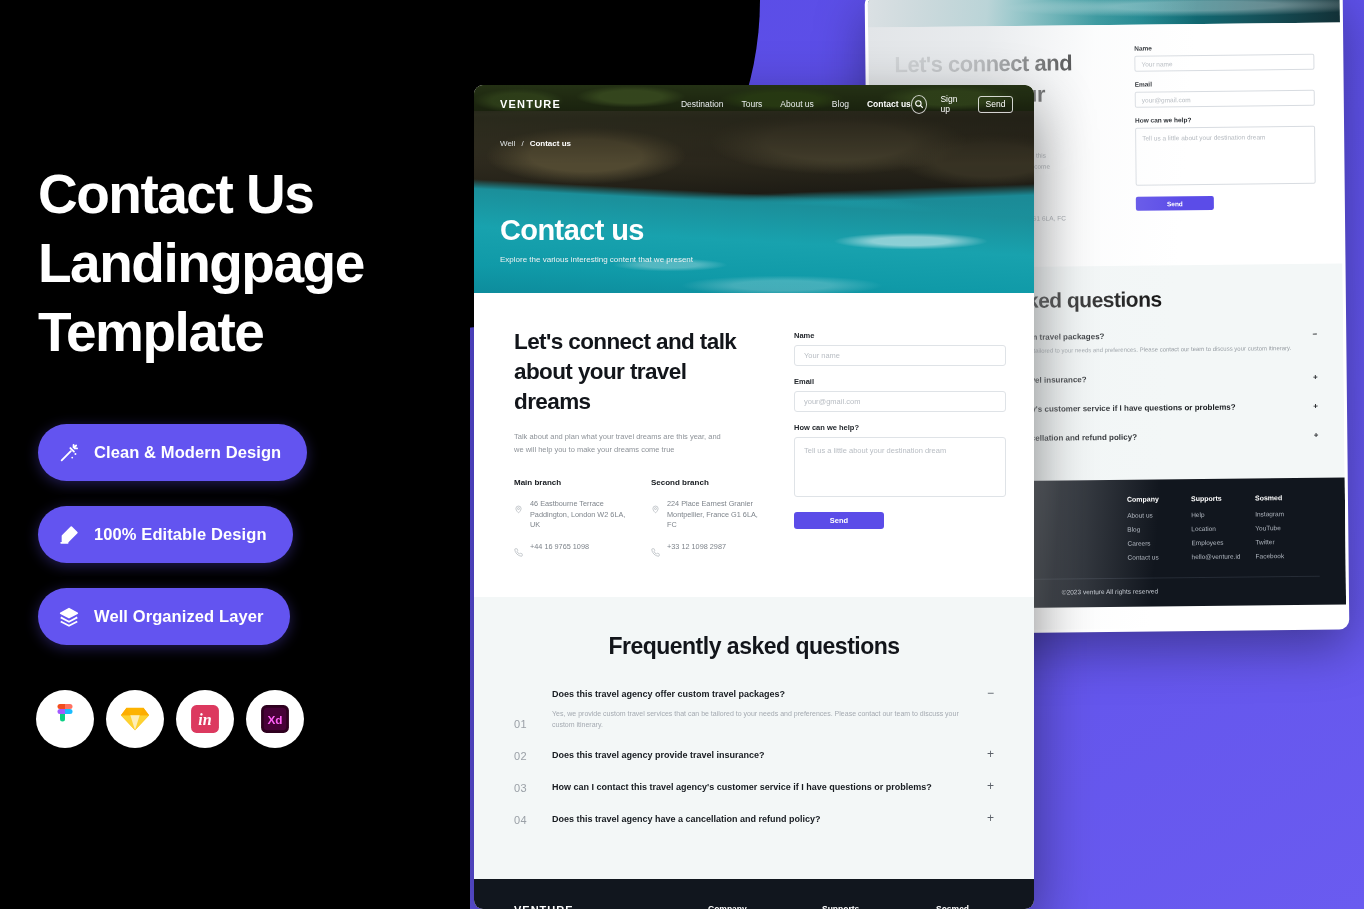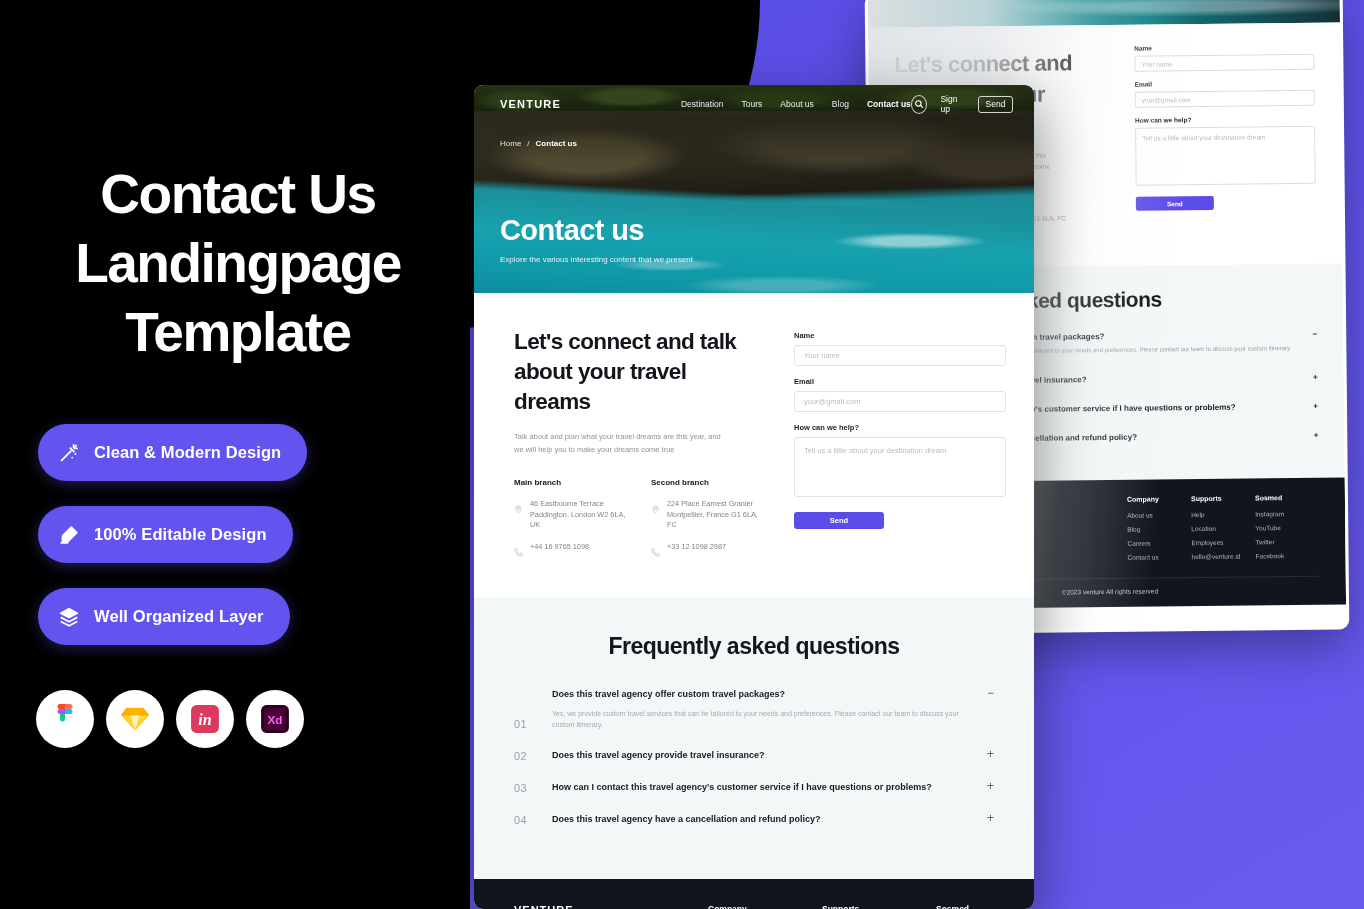--- a/index.html
+++ b/index.html
@@ -28,21 +28,21 @@
     background:#000;
   }
   .bg-white-strip {
     position:absolute; left:1000px; top:0; width:20px; bottom:0;
     background:#f4f6f7;
   }
 
   
   .promo {
     position:absolute; left:0; top:0; width:470px; height:909px;
-    padding:0 0 0 21px; color:#fff; z-index:12;text-align:center;
+    padding:0 0 0 21px; color:#fff; z-index:12;
   }
   .promo-title {
     position:absolute; top:160px; left:38px; width:400px;
     font-size:55px; line-height:69px; font-weight:700;
     letter-spacing:-1.5px; color:#fff;
   }
   .badges { position:absolute; top:424px; left:38px; }
   .badge {
     display:flex; align-items:center; gap:14px;
     background:#6354f0; border-radius:40px;
@@ -376,21 +376,21 @@
             <circle cx="10.5" cy="10.5" r="6.5"></circle>
               <line x1="15.5" y1="15.5" x2="21" y2="21"></line>
           </svg>
         </div>
         <span class="signup">Sign up</span>
         <span class="login-btn">Send</span>
       </div>
     </div>
 
     <div class="crumbs">
-      <span>Home</span>
+      <span>Well</span>
       <span>/</span>
       <span class="cur">Contact us</span>
     </div>
 
     <div class="hero-title">Contact us</div>
     <div class="hero-desc">Explore the various interesting content that we present</div>
   </div>
 
   <div class="contact">
     <div class="contact-left">

